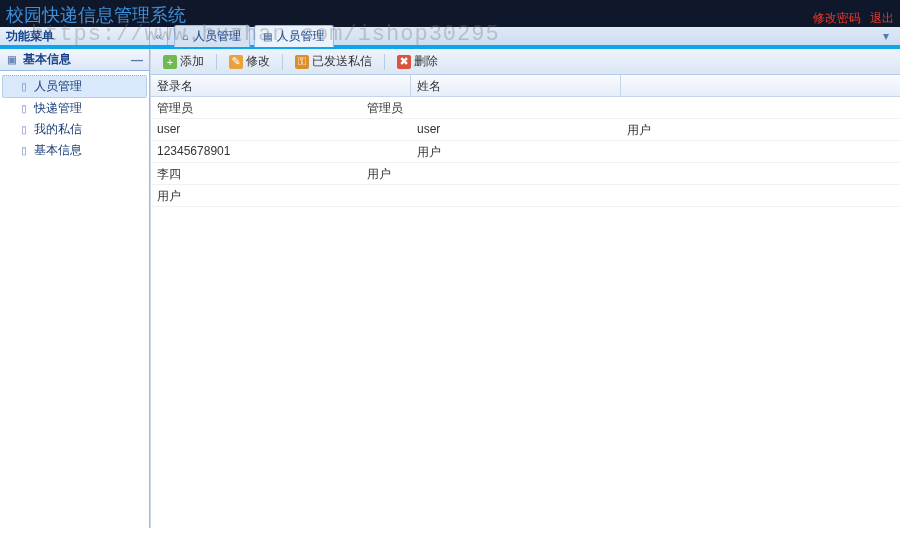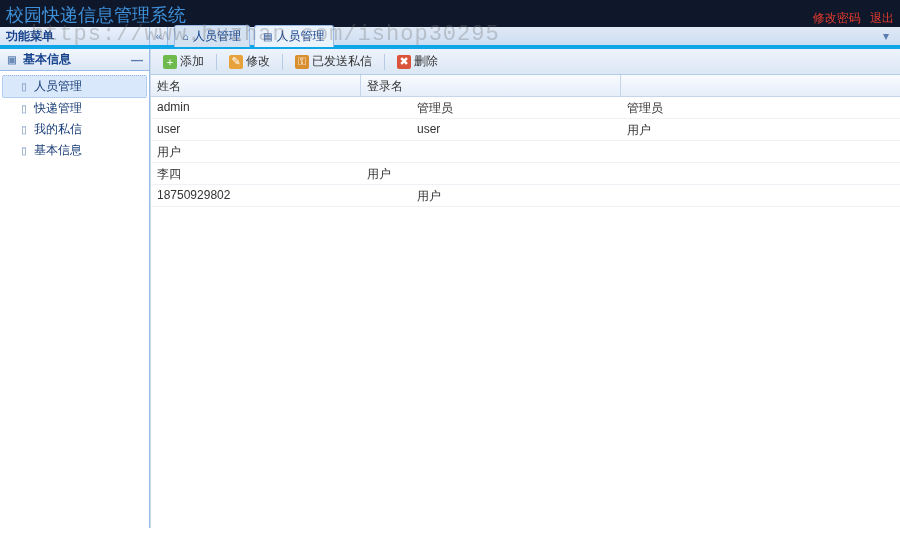--- a/index.html
+++ b/index.html
@@ -311,41 +311,40 @@
         <span>已发送私信</span>
       </div>
       <div class="tsep"></div>
       <div class="tbtn">
         <span class="ticn del">✖</span>
         <span>删除</span>
       </div>
     </div>
 
     <div class="grid-head">
+      <div class="ghcell col-login">登录名</div>
       <div class="ghcell col-name">姓名</div>
-      <div class="ghcell col-login">登录名</div>
     </div>
 
     <div class="grid-body">
       <div class="grow">
-        <div class="gcell col-login">admin</div>
         <div class="gcell col-name">管理员</div>
         <div class="gcell col-role">管理员</div>
       </div>
       <div class="grow">
         <div class="gcell col-login">user</div>
         <div class="gcell col-name">user</div>
         <div class="gcell col-role">用户</div>
       </div>
       <div class="grow">
+        <div class="gcell col-login">12345678901</div>
         <div class="gcell col-role">用户</div>
       </div>
       <div class="grow">
         <div class="gcell col-name">李四</div>
         <div class="gcell col-role">用户</div>
       </div>
       <div class="grow">
-        <div class="gcell col-login">18750929802</div>
         <div class="gcell col-role">用户</div>
       </div>
     </div>
   </div>
 </div>
 
 </body></html>

